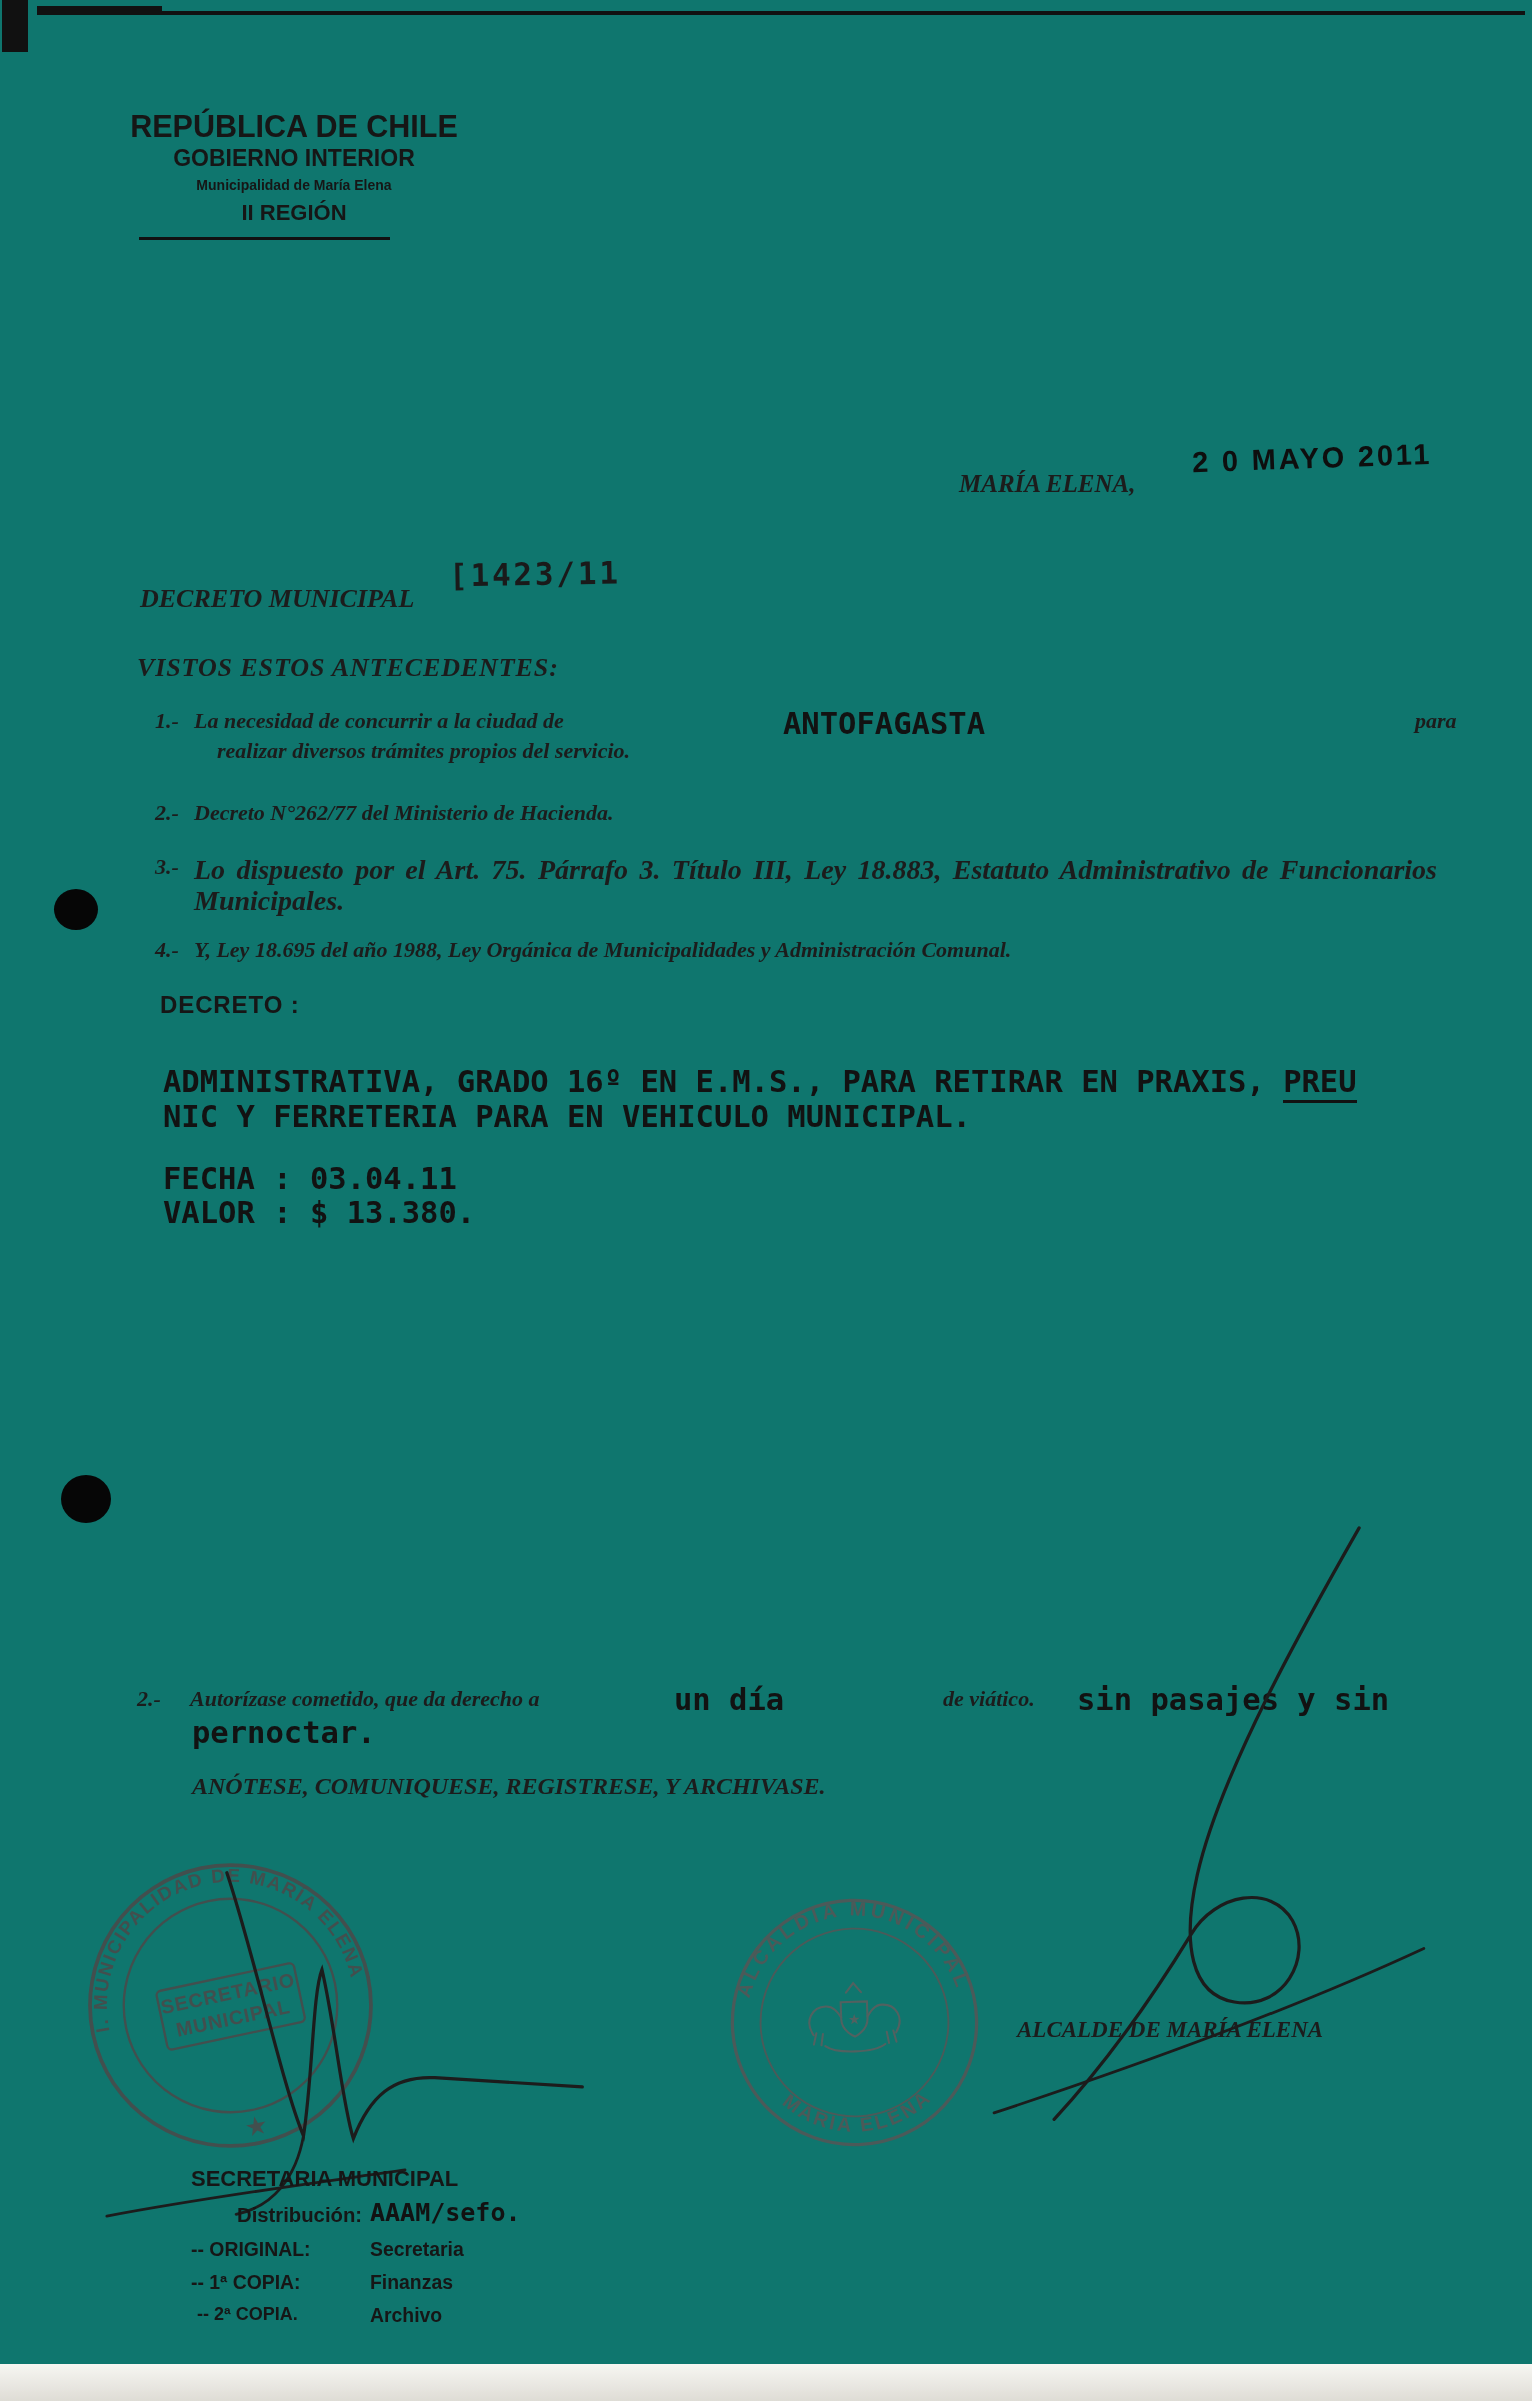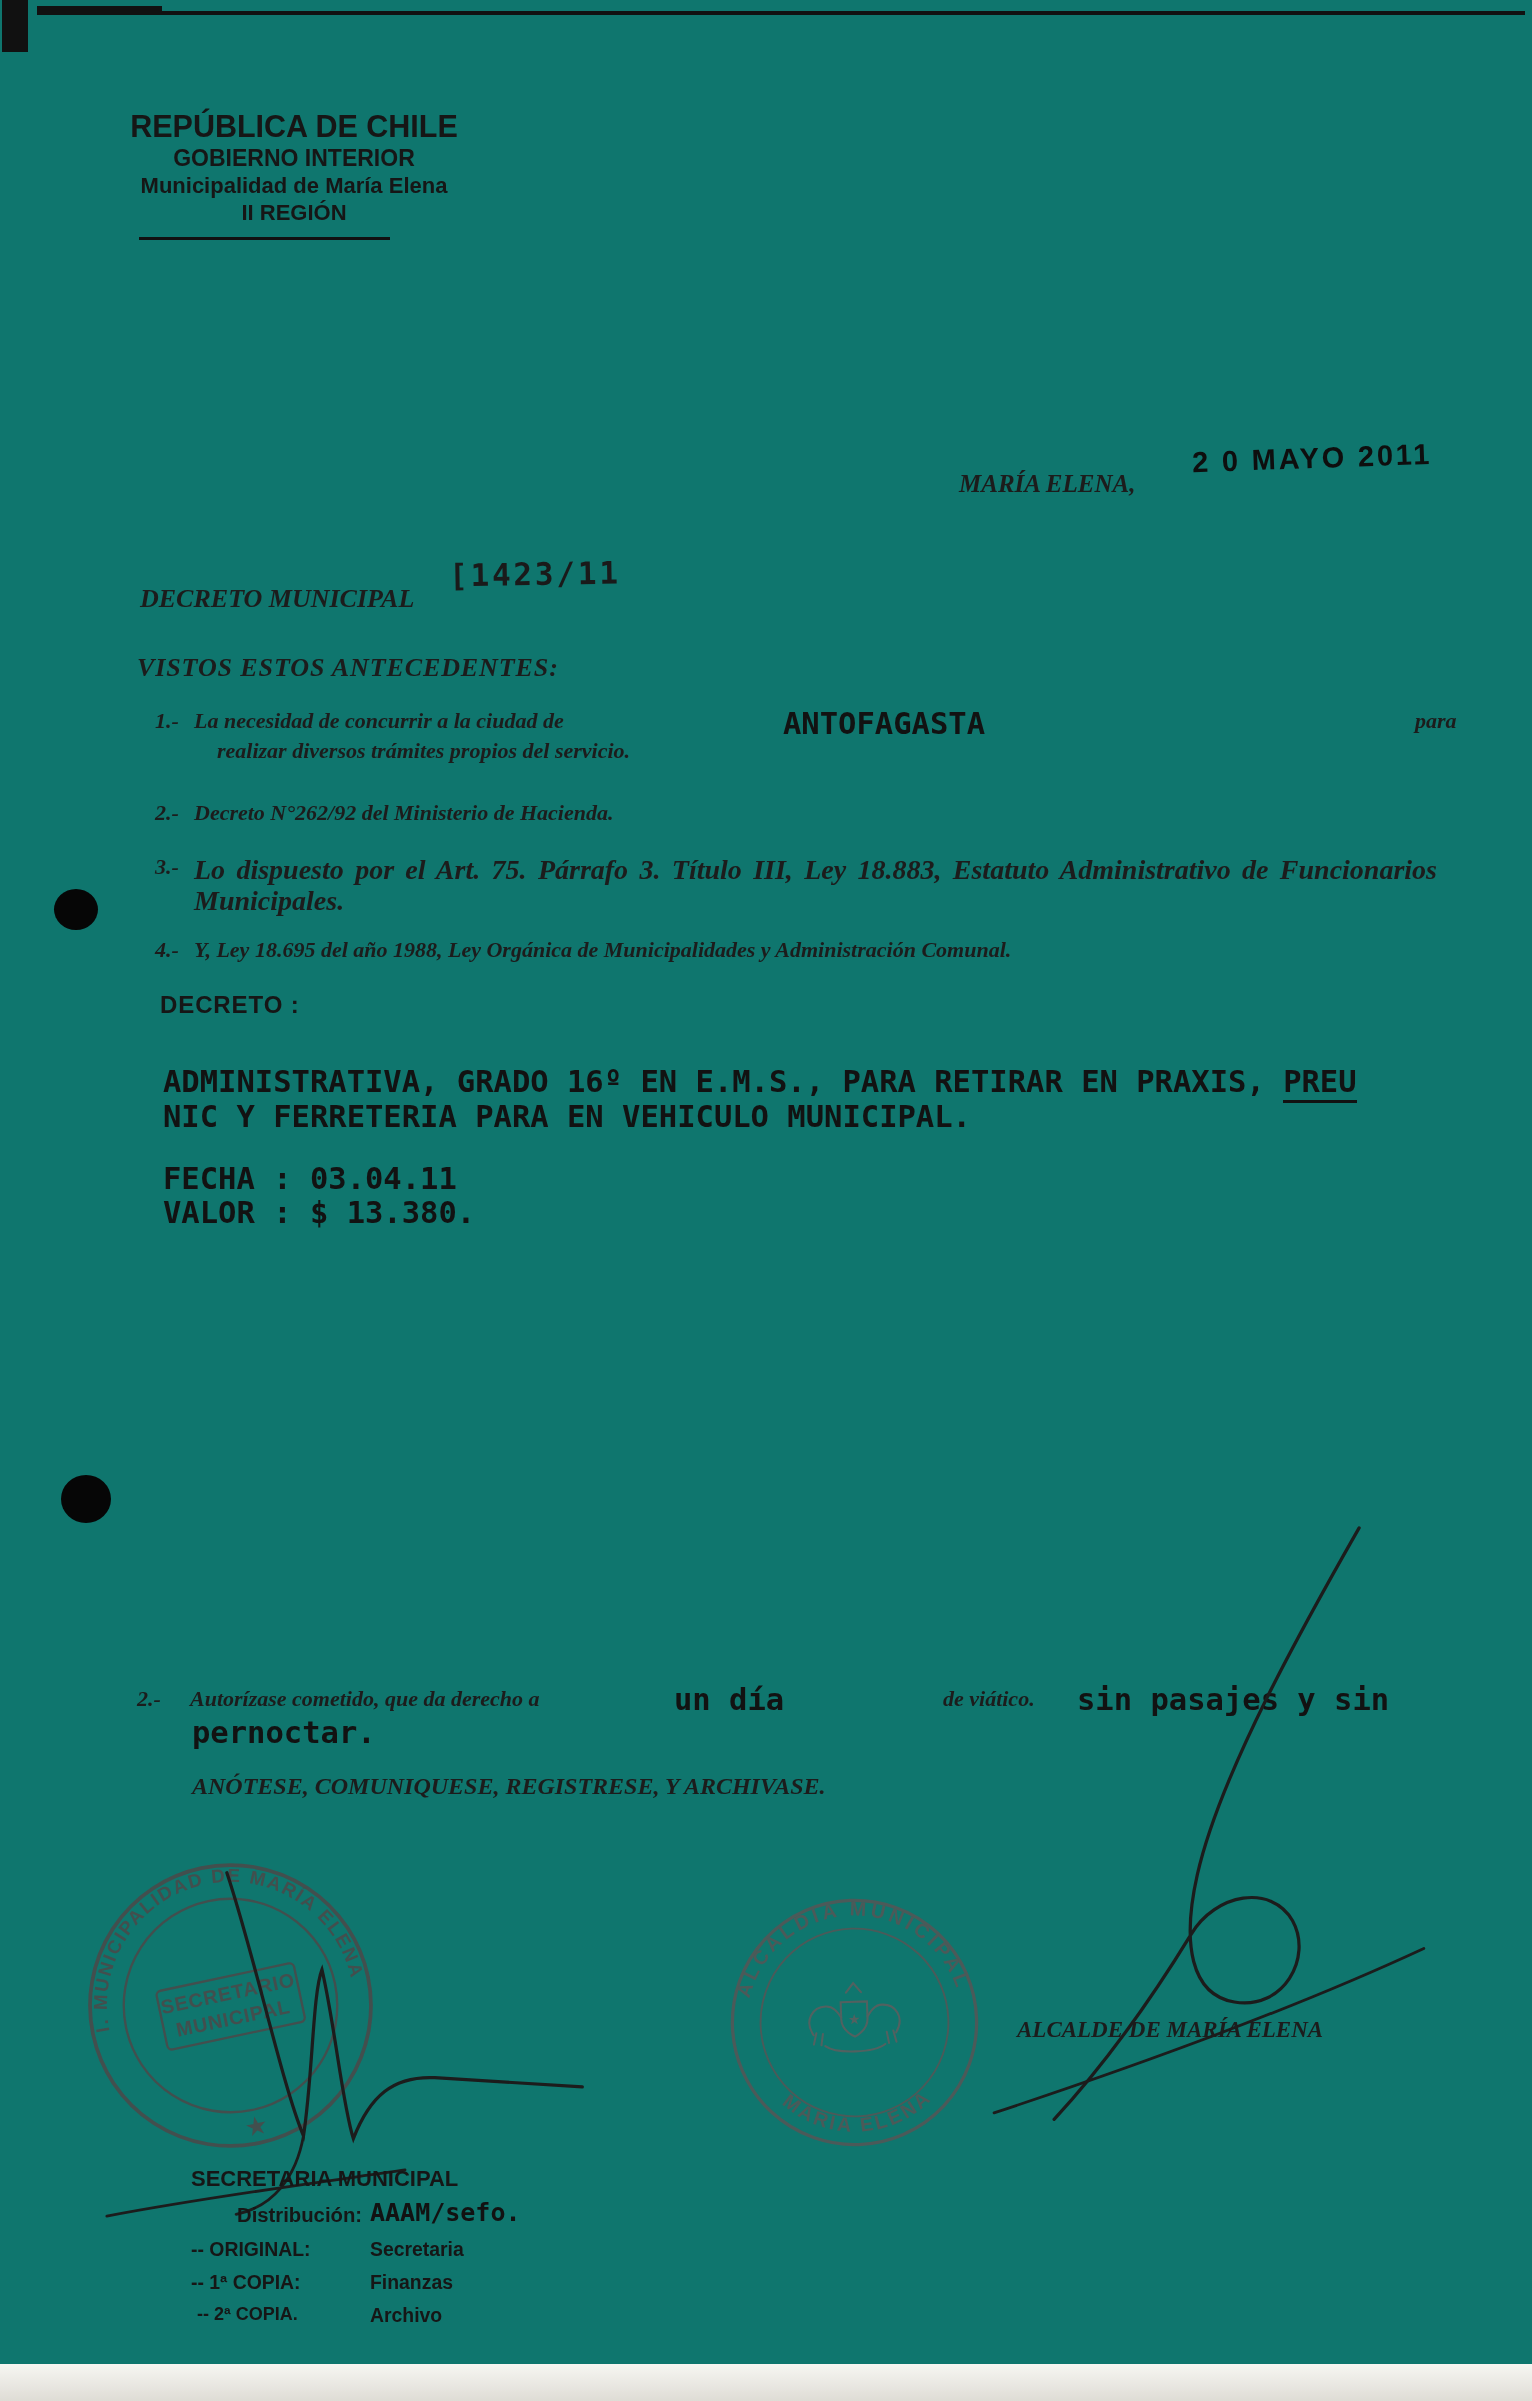--- a/index.html
+++ b/index.html
@@ -29,21 +29,21 @@
   <div class="abs scanline" style="left:37px;top:5.5px;width:125px;height:7.4px;"></div>
   <div class="abs scanline" style="left:1.8px;top:0;width:26px;height:52px;"></div>
   <div class="abs bottom-fade" style="left:0;top:2364px;width:1533px;height:37px;"></div>
 
   <div class="abs hole" style="left:54px;top:889px;width:44px;height:41px;"></div>
   <div class="abs hole" style="left:61px;top:1475px;width:50px;height:48px;"></div>
 
   <header class="abs" style="left:109px;top:109px;width:370px;text-align:center;">
     <div class="sans" style="font-size:30.5px;line-height:35px;">REPÚBLICA DE CHILE</div>
     <div class="sans" style="font-size:23px;line-height:28px;">GOBIERNO INTERIOR</div>
-    <div class="sans" style="font-size:22px;line-height:27px;">Municipalidad de María Elena</div>
+    <div class="sans" style="font-size:14px;line-height:27px;">Municipalidad de María Elena</div>
     <div class="sans" style="font-size:22px;line-height:27px;">II REGIÓN</div>
   </header>
   <div class="abs scanline" style="left:139px;top:237px;width:251px;height:2.8px;"></div>
 
   <div class="abs serif" style="left:959px;top:470px;font-size:25px;">MARÍA ELENA,</div>
   <div class="abs sans" style="left:1192px;top:442px;font-size:29px;letter-spacing:2.8px;transform:rotate(-2deg);color:#0e0e0e;">2 0 MAYO 2011</div>
 
   <div class="abs serif" style="left:140px;top:584px;font-size:26px;">DECRETO MUNICIPAL</div>
   <div class="abs mono" style="left:449px;top:556px;font-size:31px;letter-spacing:2.8px;transform:rotate(-1deg);color:#1a1a1a;">[1423/11</div>
 
@@ -52,21 +52,21 @@
   <div class="abs" style="left:155px;top:708px;width:1331px;height:65px;">
     <span class="abs serif" style="left:0;top:0;font-size:22px;">1.-</span>
     <span class="abs serif" style="left:39px;top:0;font-size:22px;">La necesidad de concurrir a la ciudad de</span>
     <span class="abs mono" style="left:628px;top:-1.8px;font-size:30.5px;">ANTOFAGASTA</span>
     <span class="abs serif" style="left:1260px;top:0;font-size:22px;">para</span>
     <span class="abs serif" style="left:62px;top:30px;font-size:22px;">realizar diversos trámites propios del servicio.</span>
   </div>
 
   <div class="abs" style="left:155px;top:800px;width:1331px;">
     <span class="abs serif" style="left:0;top:0;font-size:22px;">2.-</span>
-    <span class="abs serif" style="left:39px;top:0;font-size:22px;">Decreto N°262/92 del Ministerio de Hacienda.</span>
+    <span class="abs serif" style="left:39px;top:0;font-size:22px;">Decreto N°262/77 del Ministerio de Hacienda.</span>
   </div>
 
   <div class="abs" style="left:155px;top:854px;width:1313px;">
     <span class="abs serif" style="left:0;top:0;font-size:22px;">3.-</span>
     <div class="serif justify" style="margin-left:39px;width:1243px;font-size:28px;line-height:31px;">Lo dispuesto por el Art. 75. Párrafo 3. Título III, Ley 18.883, Estatuto Administrativo de Funcionarios Municipales.</div>
   </div>
 
   <div class="abs" style="left:155px;top:937px;width:1331px;">
     <span class="abs serif" style="left:0;top:0;font-size:22px;">4.-</span>
     <span class="abs serif" style="left:39px;top:0;font-size:22px;">Y, Ley 18.695 del año 1988, Ley Orgánica de Municipalidades y Administración Comunal.</span>

